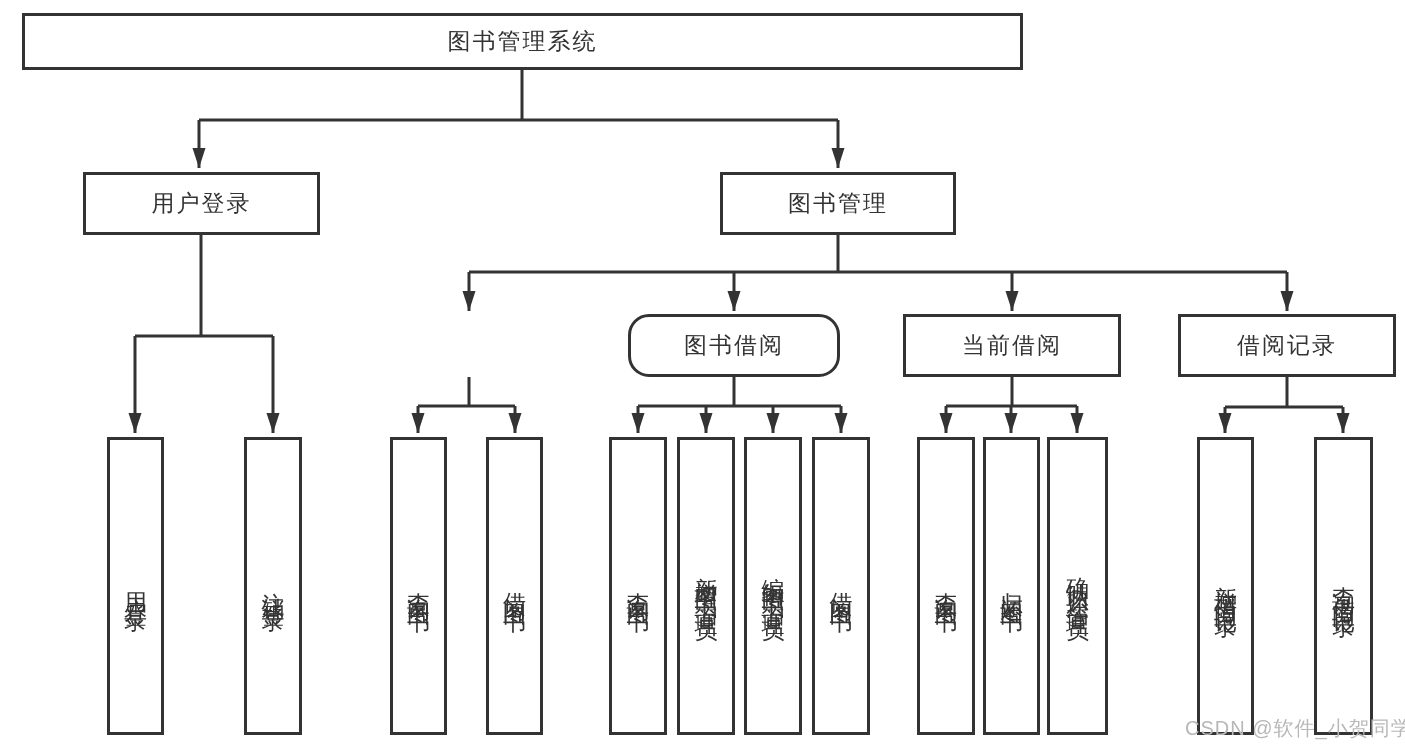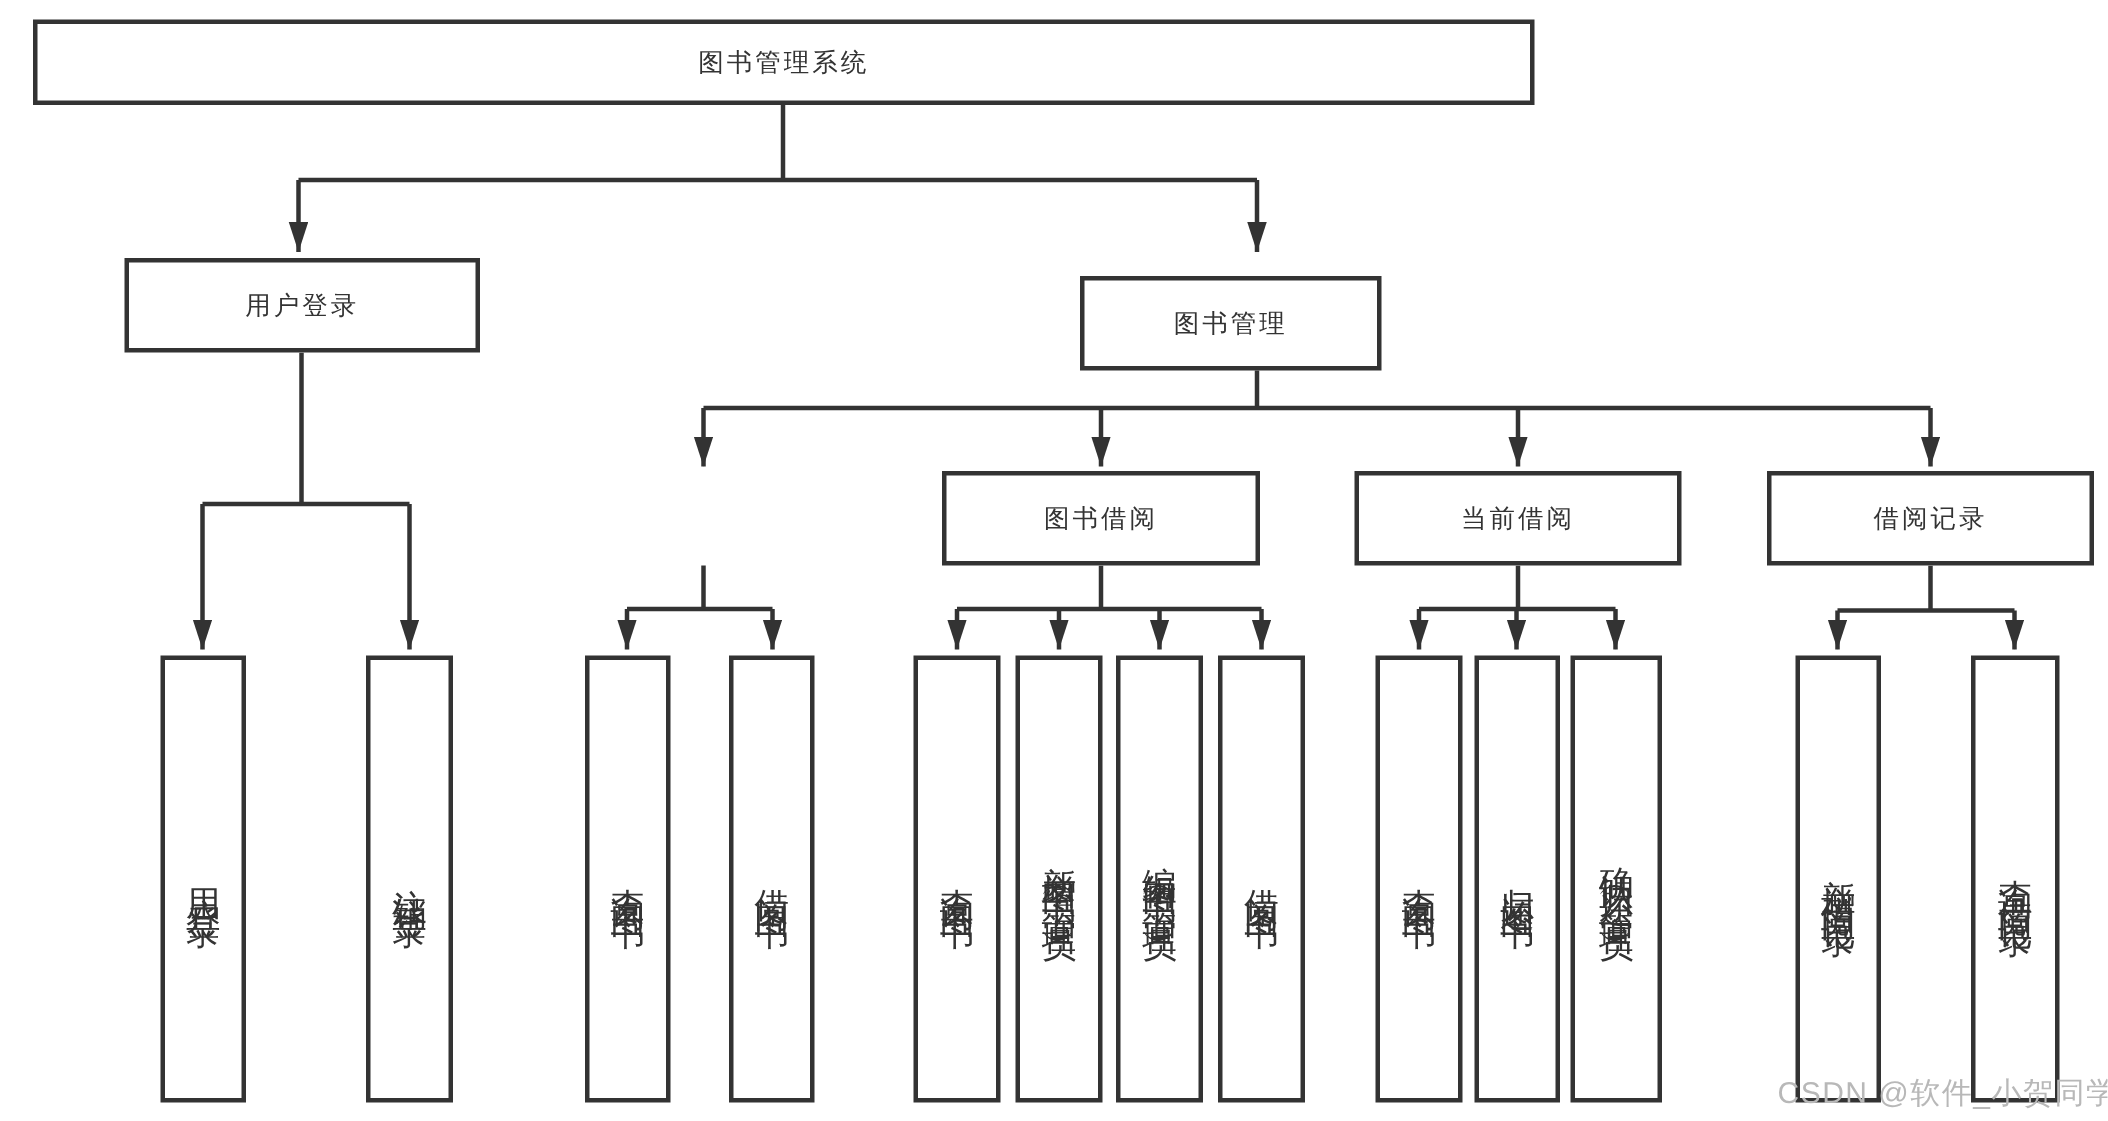--- a/index.html
+++ b/index.html
@@ -35,21 +35,21 @@
     stroke: none;
   }
   .node {
     position: absolute;
     border: 3px solid var(--line);
     background: var(--bg);
     display: flex;
     align-items: center;
     justify-content: center;
     color: var(--text);
-    font-size: 17px;
+    font-size: 23px;
     letter-spacing: 2px;
     white-space: nowrap;
   }
   .vnode {
     position: absolute;
     border: 3px solid var(--line);
     background: var(--bg);
     display: flex;
     align-items: center;
     justify-content: center;
@@ -126,25 +126,25 @@
     <path d="M1343,407 V433" marker-end="url(#arrow)"></path>
   </svg>
 
   <div class="node" style="left:22px; top:13px; width:1001px; height:57px;">
     <span>图书管理系统</span>
   </div>
 
   <div class="node" style="left:83px; top:172px; width:237px; height:63px;">
     <span>用户登录</span>
   </div>
-  <div class="node" style="left:720px; top:184px; width:201px; height:63px;">
+  <div class="node" style="left:720px; top:172px; width:236px; height:63px;">
     <span>图书管理</span>
   </div>
 
-  <div class="node" style="left:628px; top:314px; width:212px; height:63px;">
+  <div class="node" style="left:628px; top:314px; width:212px; height:63px;border-radius:21px;">
     <span>图书借阅</span>
   </div>
   <div class="node" style="left:1178px; top:314px; width:218px; height:63px;">
     <span>借阅记录</span>
   </div>
   <div class="node" style="left:903px; top:314px; width:218px; height:63px;">
     <span>当前借阅</span>
   </div>
 
   <div class="vnode" style="left:107px; top:437px; width:57px; height:298px;">

